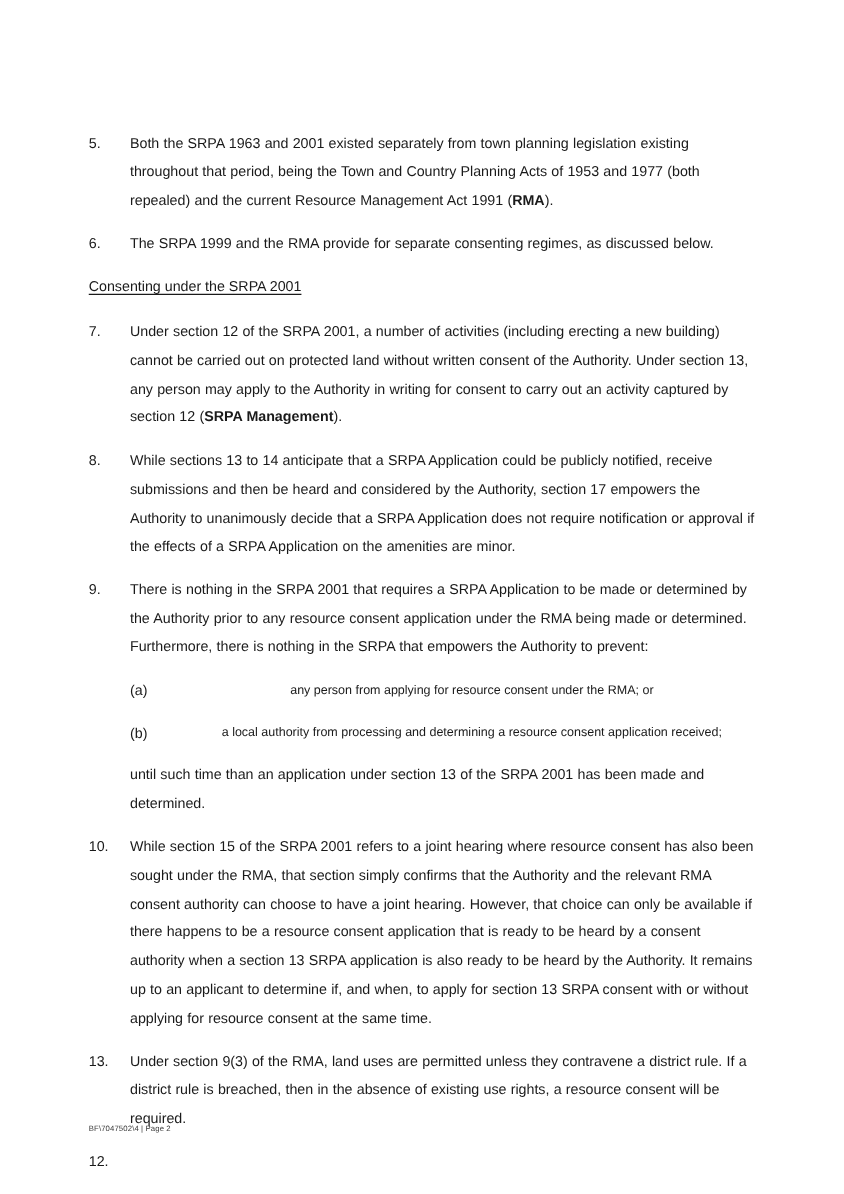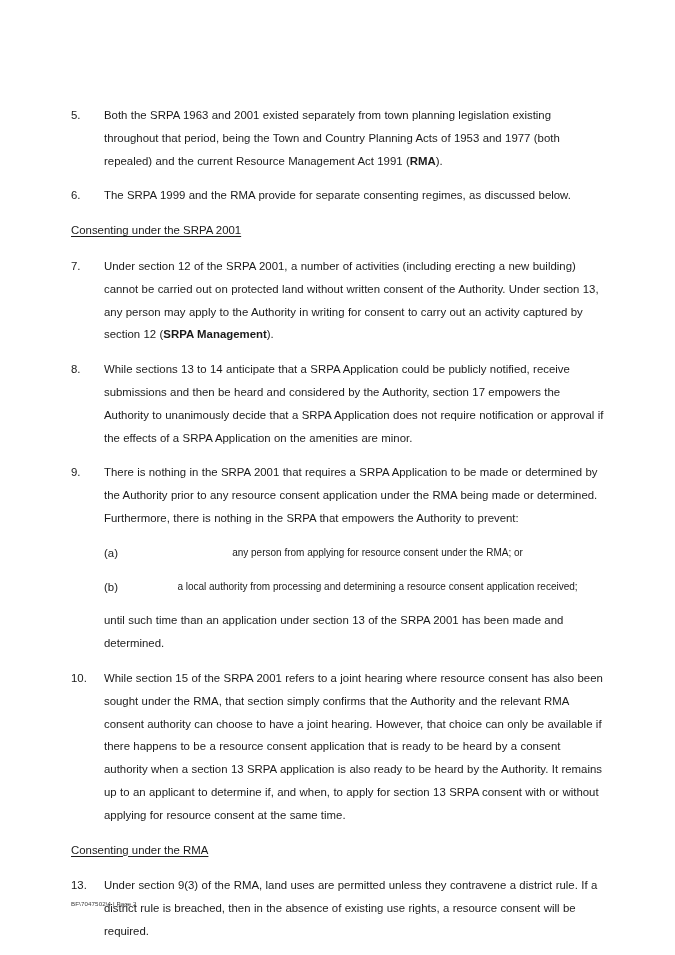--- a/index.html
+++ b/index.html
@@ -145,21 +145,20 @@
         <div class="sub-body">a local authority from processing and determining a resource consent application received;</div>
       </div>
       <div class="para-cont">
         <div class="para-num"></div>
         <div class="para-body">until such time than an application under section 13 of the SRPA 2001 has been made and determined.</div>
       </div>
       <div class="para">
         <div class="para-num">10.</div>
         <div class="para-body"><span>While section 15 of the SRPA 2001 refers to a joint hearing where resource consent has also been sought under the RMA, that section simply confirms that the Authority and the relevant RMA consent authority can choose to have a joint hearing.  However, that choice can only be available if there happens to be a resource consent application that is ready to be heard by a consent authority when a section 13 SRPA application is also ready to be heard by the Authority.  It remains up to an applicant to determine if, and when, to apply for section 13 SRPA consent with or without applying for resource consent at the same time.</span><b></b><span></span></div>
       </div>
-      <div class="heading-wrap"><div class="heading">Consenting under the RMA</div></div>
       <div class="para">
         <div class="para-num">13.</div>
         <div class="para-body"><span>Under section 9(3) of the RMA, land uses are permitted unless they contravene a district rule.  If a district rule is breached, then in the absence of existing use rights, a resource consent will be required.</span><b></b><span></span></div>
       </div>
       <div class="para">
         <div class="para-num">12.</div>
         <div class="para-body"><b></b><span></span></div>
       </div>
     </div>
 

